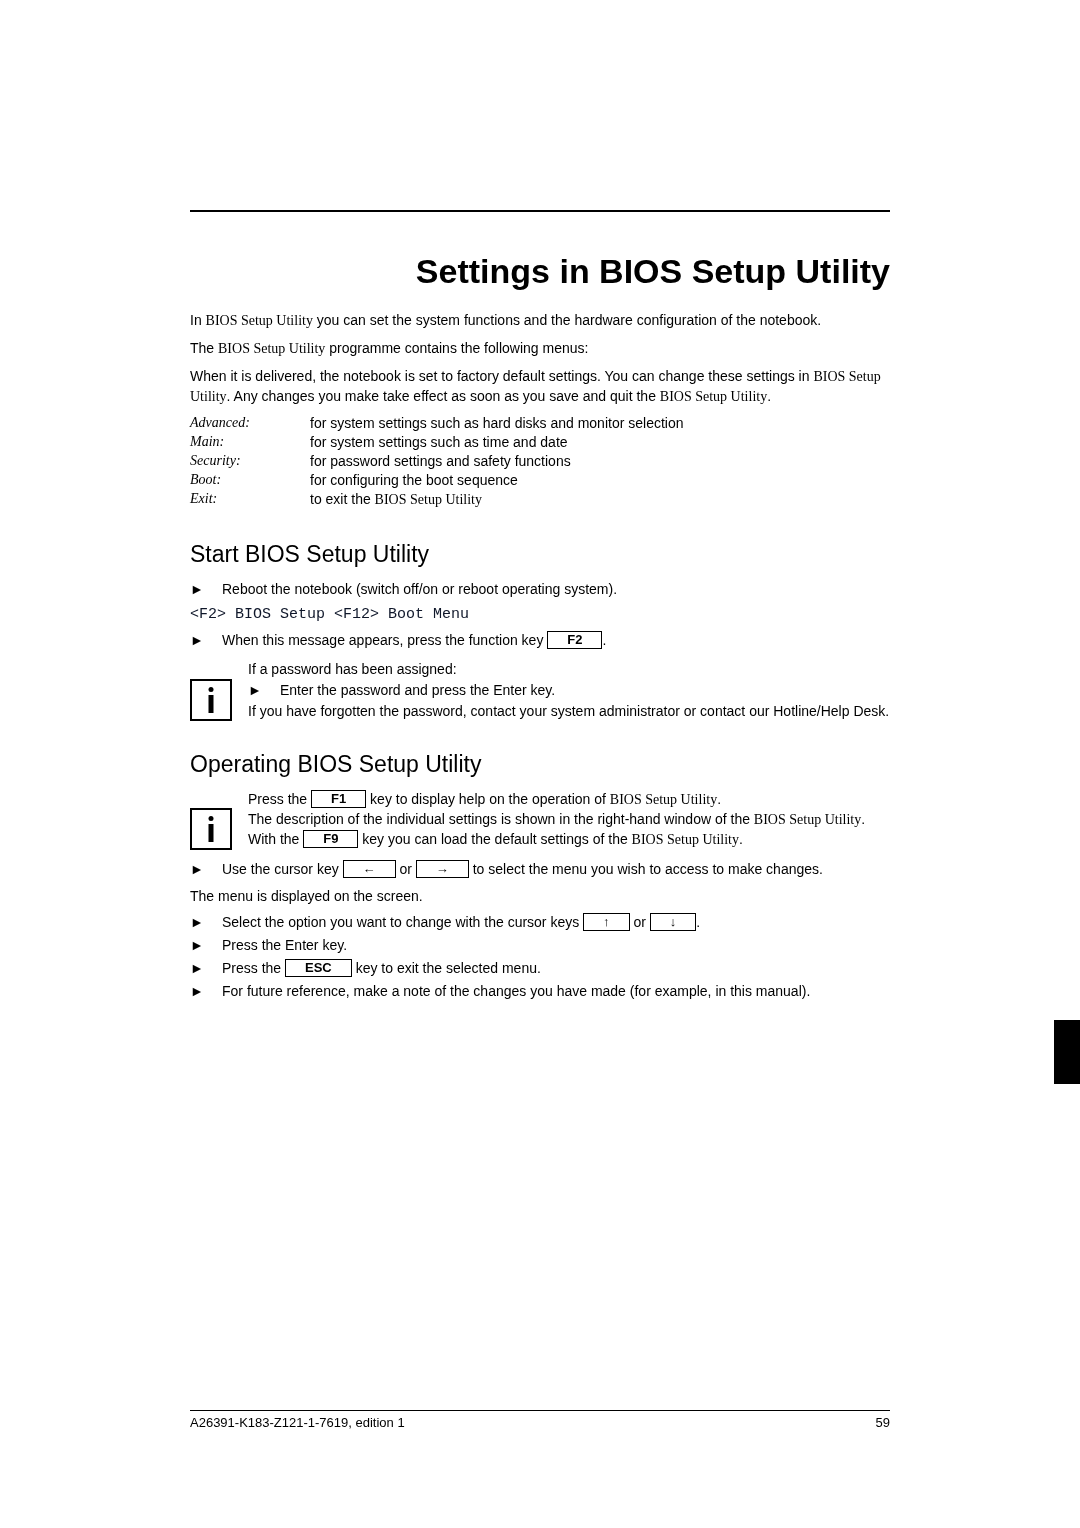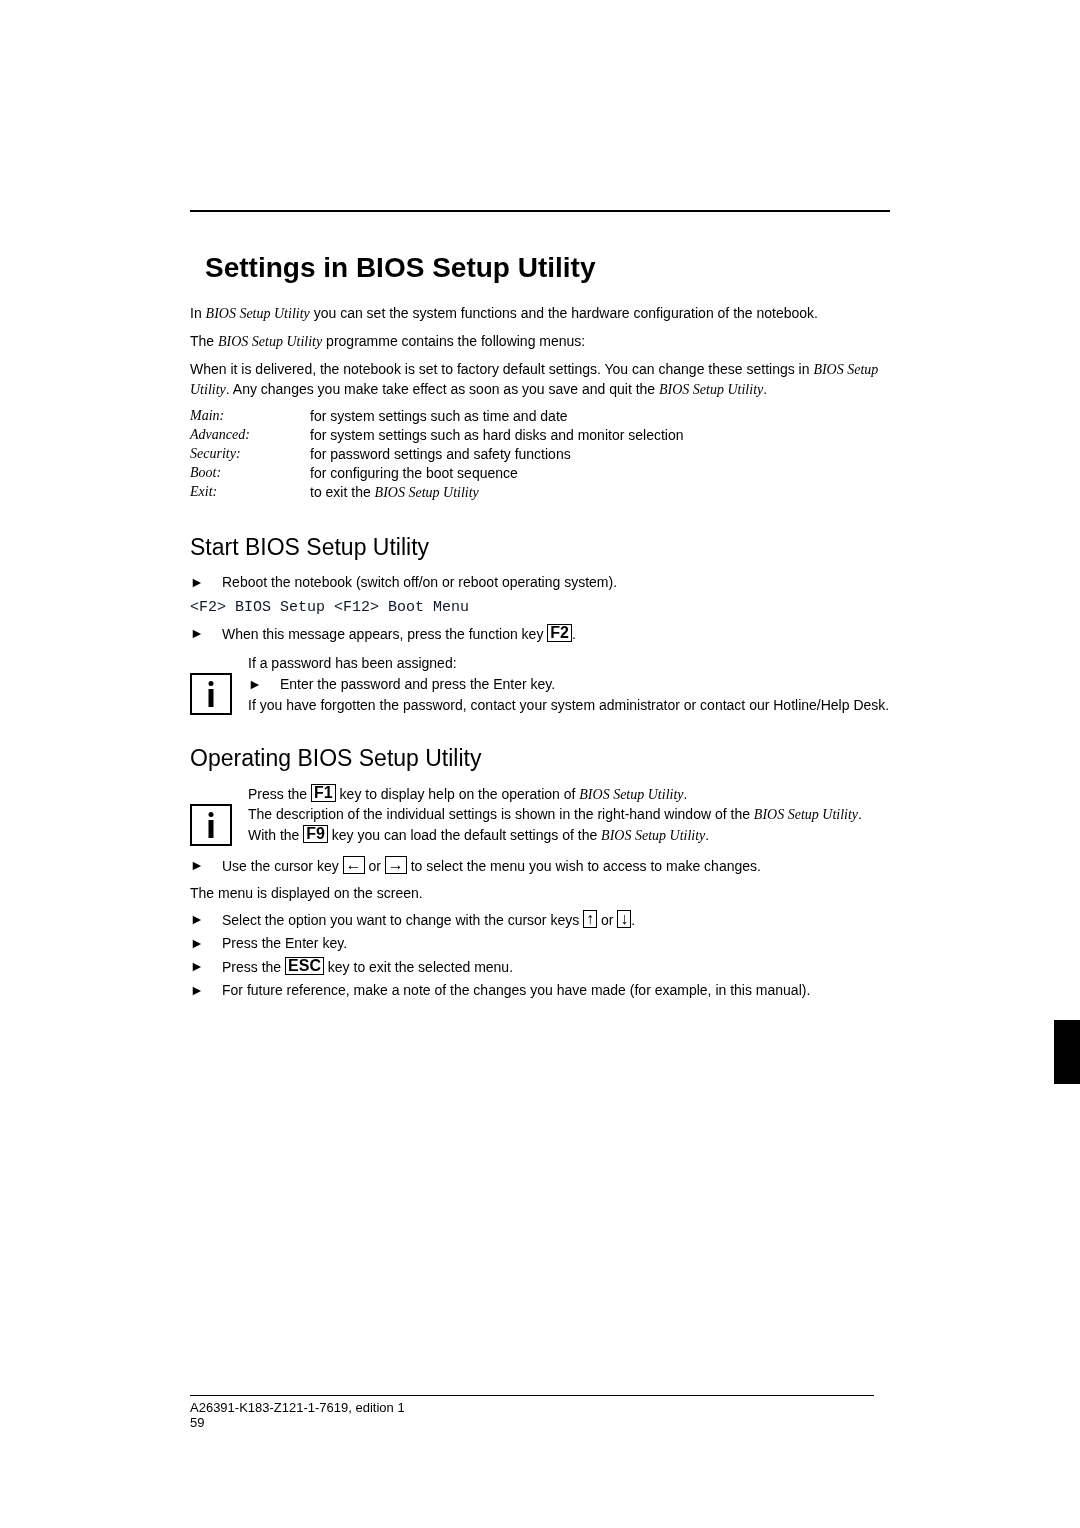--- a/index.html
+++ b/index.html
@@ -16,36 +16,36 @@
     padding: 210px 190px 0 190px;
     position: relative;
     height: 100%;
     box-sizing: border-box;
   }
   .top-rule {
     border-top: 2px solid #000;
     margin-bottom: 40px;
   }
   h1 {
-    font-size: 28px;
+    font-size: 34px;
     font-weight: bold;
-    margin: 0 0 20px 15px;
+    margin: 0 0 20px 0;
+    text-align: right;
   }
   h2 {
     font-size: 23px;
     font-weight: normal;
     margin: 30px 0 12px 0;
   }
   p, .para {
     font-size: 14px;
     line-height: 1.35;
     margin: 8px 0;
   }
   .ital {
-    font-style: italic;
     font-family: Georgia, 'Times New Roman', serif;
   }
   .menu-table {
     font-size: 14px;
     border-collapse: collapse;
     margin: 6px 0 6px 0;
   }
   .menu-table td {
     padding: 0 0 3px 0;
     vertical-align: top;
@@ -69,22 +69,22 @@
   }
   .code {
     font-family: 'Courier New', monospace;
     color: #0f172a;
     font-size: 15px;
     margin: 8px 0;
   }
   .key {
     display: inline-block;
     border: 1px solid #000;
-    padding: 0 2px;
-    font-size: 16px;
+    padding: 0 19px;
+    font-size: 13px;
     line-height: 16px;
     font-family: Arial, sans-serif;
     font-weight: bold;
     font-style: normal;
     vertical-align: 1px;
   }
   .info-row {
     display: flex;
     align-items: flex-end;
     margin: 10px 0 10px 0;
@@ -118,27 +118,26 @@
   .info-body {
     flex: 1;
     font-size: 14px;
     line-height: 1.35;
   }
   .info-body .step { margin: 2px 0; }
   .footer {
     position: absolute;
     bottom: 98px;
     left: 190px;
-    right: 206px;
+    right: 190px;
     border-top: 1px solid #000;
     padding-top: 4px;
     font-size: 13px;
     display: flex;
     justify-content: space-between;
-    flex-direction: column;
   }
   .side-tab {
     position: absolute;
     right: 0;
     top: 1020px;
     width: 26px;
     height: 64px;
     background: #000;
   }
 </style>
@@ -158,26 +157,26 @@
     <span>The </span><span class="ital">BIOS Setup Utility</span><span> programme contains the following menus:</span>
   </p>
 
   <p class="para">
     <span>When it is delivered, the notebook is set to factory default settings. You can change these settings in </span><span class="ital">BIOS Setup Utility</span><span>. Any changes you make take effect as soon as you save and quit the </span><span class="ital">BIOS Setup Utility</span><span>.</span>
   </p>
 
   <table class="menu-table">
     <tbody>
         <tr>
+      <td class="menu-label"><span>Advanced</span>:</td>
+      <td>for system settings such as hard disks and monitor selection</td>
+    </tr>
+    <tr>
       <td class="menu-label"><span>Main</span>:</td>
       <td>for system settings such as time and date</td>
-    </tr>
-    <tr>
-      <td class="menu-label"><span>Advanced</span>:</td>
-      <td>for system settings such as hard disks and monitor selection</td>
     </tr>
     <tr>
       <td class="menu-label"><span>Security</span>:</td>
       <td>for password settings and safety functions</td>
     </tr>
     <tr>
       <td class="menu-label"><span>Boot</span>:</td>
       <td>for configuring the boot sequence</td>
     </tr>
     <tr>

